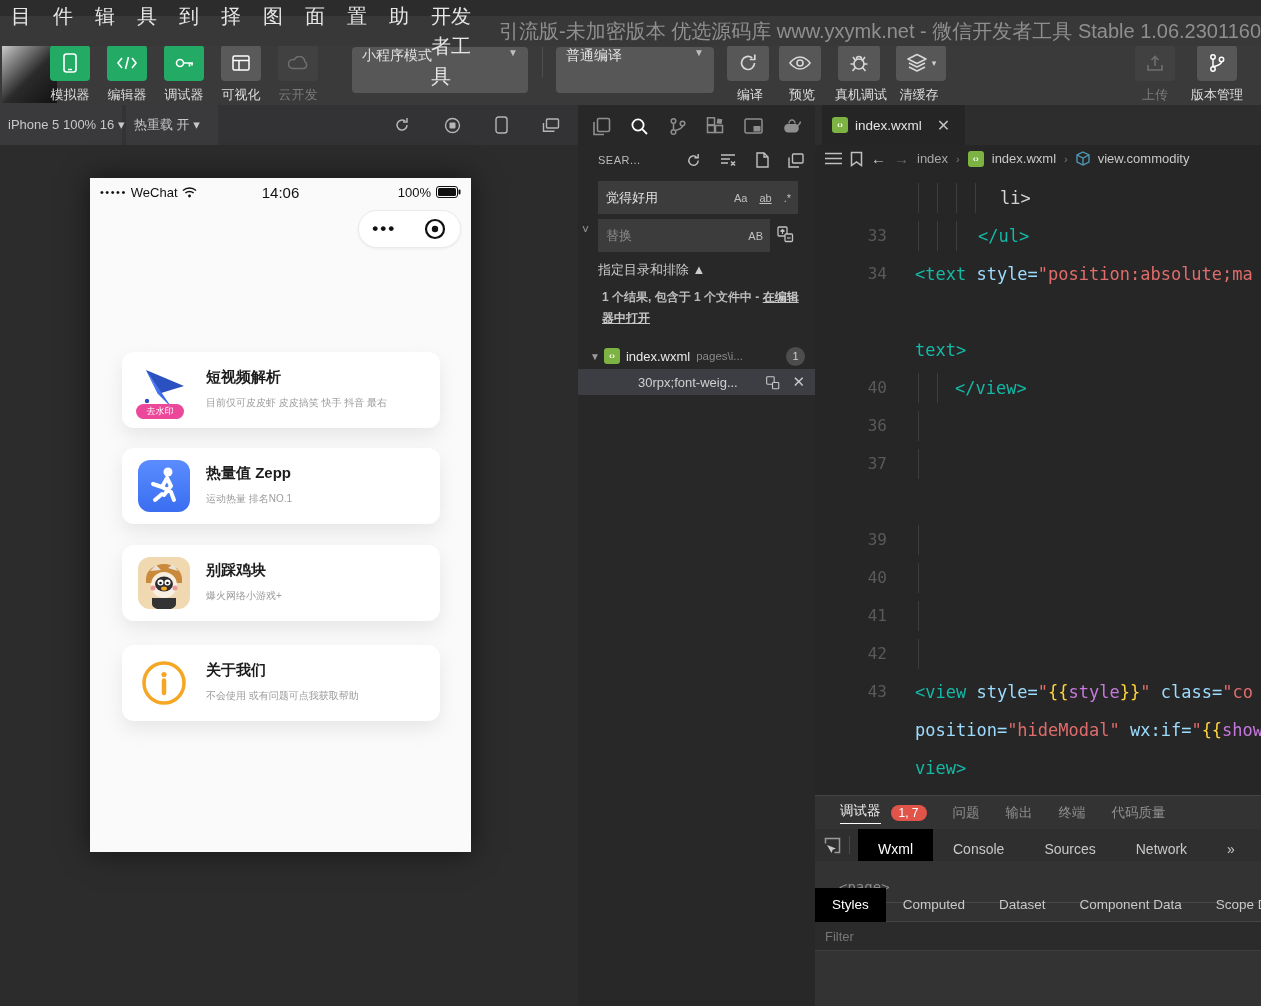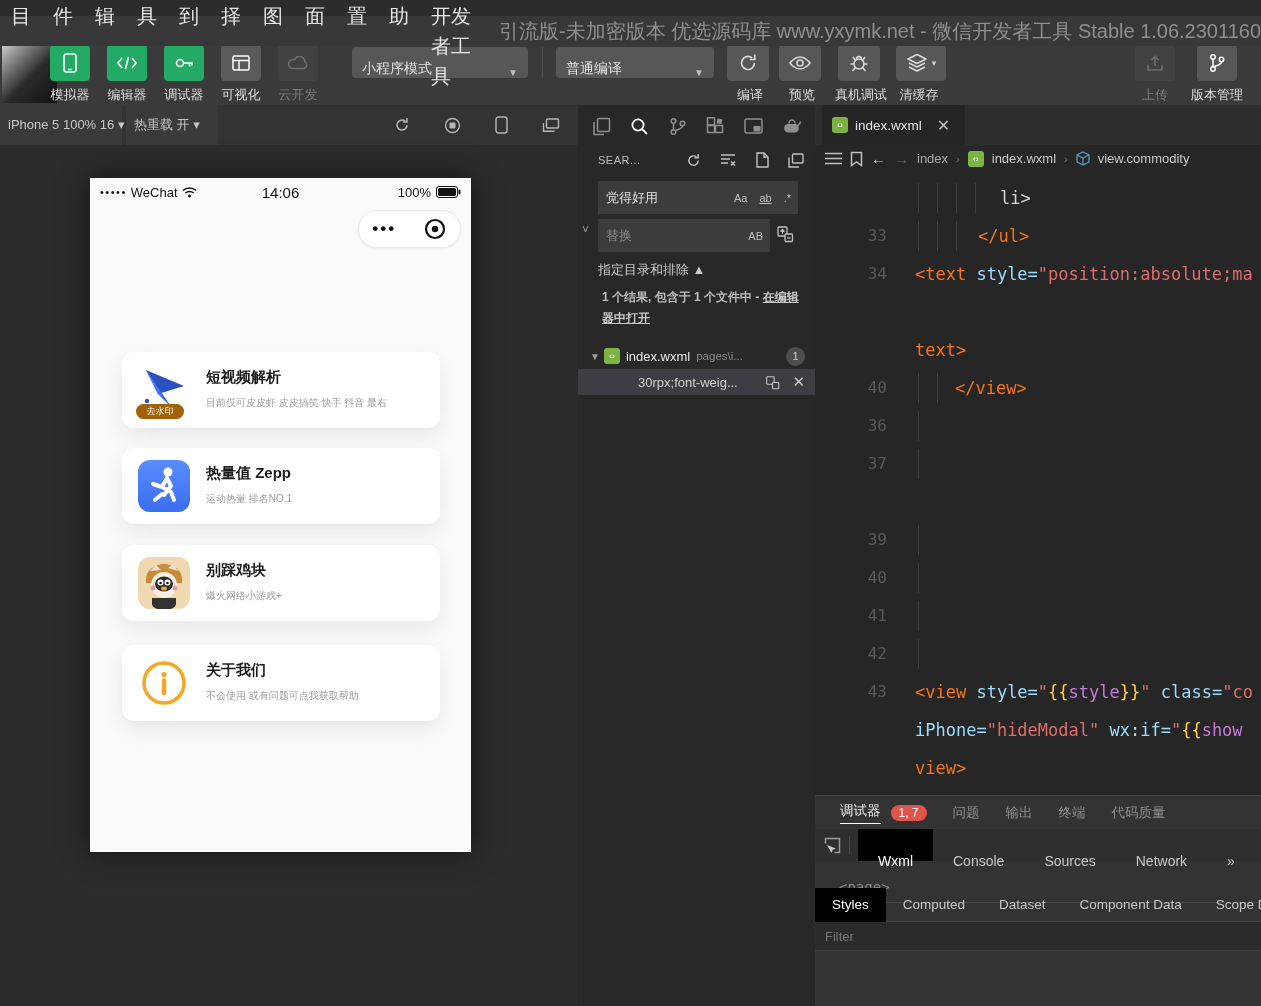--- a/index.html
+++ b/index.html
@@ -16,22 +16,22 @@
   #toolbar { position:absolute; left:0; top:30px; width:1261px; height:75px; background:#3a3a3a; z-index:29; }
   #avatar { position:absolute; left:2px; top:12px; width:55px; height:61px;
     background:linear-gradient(135deg,#d8d8d8 0%,#9a9a9a 18%,#2b2b2b 55%,#111 100%); }
   .tb-btn { position:absolute; width:40px; height:36px; border-radius:4px; display:flex;
     align-items:center; justify-content:center; top:15px; }
   .tb-btn.green { background:#23ab66; }
   .tb-btn.gray  { background:#5a5a5a; }
   .tb-btn.disabled { background:#474747; opacity:.55; }
   .tb-label { position:absolute; top:56px; font-size:13px; color:#dedede; text-align:center; white-space:nowrap; }
   .tb-label.disabled { color:#7a7a7a; }
-  .tb-select { position:absolute; top:17px; height:31px; background:#575757; border-radius:4px;
-    color:#e0e0e0; font-size:14px; display:flex; align-items:flex-end; padding:0 10px; }
+  .tb-select { position:absolute; top:17px; height:46px; background:#575757; border-radius:4px;
+    color:#e0e0e0; font-size:14px; display:flex; align-items:flex-start; padding:0 10px; }
   .tb-select .caret { margin-left:auto; color:#bdbdbd; font-size:10px; }
   .tb-sep { position:absolute; top:17px; width:1px; height:31px; background:#4e4e4e; }
 
   
   #sim-panel { position:absolute; left:0; top:105px; width:578px; height:901px; background:#2c2c2c; }
   #sim-toolbar { position:absolute; left:0; top:0; width:578px; height:40px; background:#333336; }
   .sim-seg { position:absolute; top:0; height:40px; background:#3a3a3d; }
   #sim-device, #sim-hotreload { position:absolute; top:0; line-height:40px; color:#c8c8c8; font-size:13px; }
   .sim-icons { position:absolute; right:18px; top:0; height:40px; display:flex; align-items:center; gap:34px; color:#b5b5b5; }
 
@@ -48,21 +48,21 @@
     border-radius:19px; background:#fff; box-shadow:0 1px 3px rgba(0,0,0,.06);
     display:flex; align-items:center; justify-content:space-around; }
   #capsule-more { font-size:17px; letter-spacing:2px; color:#111; font-weight:700; line-height:10px; }
 
   #cards { position:absolute; left:32px; top:174px; width:318px; }
   .card { position:absolute; left:0; width:318px; height:76px; background:#fff; border-radius:12px;
     box-shadow:0 8px 18px rgba(150,150,150,.18); }
   .card-icon { position:absolute; left:16px; top:12px; width:52px; height:52px; }
   .card-title { position:absolute; left:84px; top:16px; font-size:15px; font-weight:700; color:#1c1c1c; }
   .card-sub { position:absolute; left:84px; top:44px; font-size:10px; color:#9b9b9b; white-space:nowrap; }
-  .card-badge { position:absolute; left:14px; top:52px; min-width:48px; height:15px; background:#a16207;
+  .card-badge { position:absolute; left:14px; top:52px; min-width:48px; height:15px; background:#ec4899;
     border-radius:8px; color:#fff; font-size:9px; line-height:15px; text-align:center; padding:0 4px; }
 
   
   #search-panel { position:absolute; left:578px; top:105px; width:237px; height:901px; background:#282828;
     color:#cccccc; }
   #activity-row { position:absolute; left:14px; top:6px; width:210px; height:30px; display:flex;
     align-items:center; justify-content:space-between; }
   #search-header { position:absolute; left:20px; top:44px; width:206px; height:22px; display:flex; align-items:center; }
   #search-header .hdr { font-size:11px; color:#bbbbbb; letter-spacing:.5px; }
   #search-header .hicons { margin-left:auto; display:flex; gap:19px; align-items:center; }
@@ -106,34 +106,34 @@
   .bc-item { color:#a8a8a8; }
   .bc-item.light { color:#c8c8c8; }
 
   #code { position:absolute; left:0; top:67px; width:446px; height:623px; background:#262626; overflow:hidden;
     font-family:"DejaVu Sans Mono","Liberation Mono",monospace; font-size:17px; }
   .crow { position:absolute; left:0; width:446px; height:38px; }
   .lnum { position:absolute; left:0; top:0; width:72px; height:38px; line-height:38px; text-align:right;
     color:#5a5a5a; font-size:16px; }
   .ccode { position:absolute; left:100px; top:0; right:0; height:38px; line-height:38px; white-space:pre; }
   .guide { position:absolute; top:4px; width:1px; height:30px; background:#3d3d3d; }
-  .tk-tag{color:#f97316}.tk-at{color:#9cdcfe}.tk-st{color:#e06c6c}.tk-br{color:#ffd33d}
+  .tk-tag{color:#14b8a6}.tk-at{color:#9cdcfe}.tk-st{color:#e06c6c}.tk-br{color:#ffd33d}
   .tk-var{color:#c678dd}.tk-pl{color:#d4d4d4}
 
   
   #debug { position:absolute; left:0; top:690px; width:446px; height:211px; background:#333333; border-top:1px solid #444; }
   #dbg-tabs { position:absolute; left:0; top:0; width:446px; height:33px; display:flex; align-items:center;
     gap:26px; padding-left:25px; font-size:13.5px; color:#8f8f8f; }
   .dbg-tab.active { color:#f0f0f0; border-bottom:1px solid #fff; padding-bottom:3px; }
   #dbg-badge { background:#e0544a; color:#fff; border-radius:9px; padding:1px 8px; font-size:12px; margin-left:-16px; }
   #devtools-row { position:absolute; left:0; top:33px; width:446px; height:32px; background:#2f2f2f;
     display:flex; align-items:center; font-size:14px; color:#c8c8c8; }
   #inspect-btn { width:34px; display:flex; justify-content:center; color:#9a9a9a; }
   .dt-sep { width:1px; height:18px; background:#4a4a4a; margin-right:8px; }
-  .dt-tab { padding:16px 20px; height:32px; line-height:32px; }
+  .dt-tab { padding:4px 20px; height:32px; line-height:32px; }
   .dt-tab.active { background:#000; color:#fff; }
   #wxml-content { position:absolute; left:0; top:65px; width:446px; height:26px; overflow:hidden;
     border-bottom:1px solid #484848;margin-top:16px; }
   #partial-code { margin:2px 0 0 24px; color:#8a8a8a; font-size:14px;
     font-family:"DejaVu Sans Mono","Liberation Mono",monospace; }
   #style-tabs { position:absolute; left:0; top:92px; width:446px; height:34px; display:flex; align-items:center;
     font-size:13.5px; color:#c8c8c8; border-bottom:1px solid #454545; }
   .st-tab { padding:0 17px; height:34px; line-height:34px; white-space:nowrap; }
   .st-tab.active { background:#000; color:#fff; }
   #filter-row { position:absolute; left:0; top:126px; width:446px; height:29px; background:#2b2b2b;
@@ -624,21 +624,21 @@
       <div class="crow" style="top: 463px;">
         <div class="lnum">42</div>
         <div class="ccode"><span class="guide" style="left: 3px;"></span><span style="padding-left: 0px; display: inline-block;"></span></div>
       </div>
       <div class="crow" style="top: 501px;">
         <div class="lnum">43</div>
         <div class="ccode"><span style="padding-left: 0px; display: inline-block;"><span class="tk-tag">&lt;view</span><span class="tk-at"> style=</span><span class="tk-st">"</span><span class="tk-br">{{</span><span class="tk-var">style</span><span class="tk-br">}}</span><span class="tk-st">"</span><span class="tk-at"> class=</span><span class="tk-st">"co</span></span></div>
       </div>
       <div class="crow" style="top: 539px;">
         <div class="lnum"></div>
-        <div class="ccode"><span style="padding-left: 0px; display: inline-block;"><span class="tk-at">iPhone=</span><span class="tk-st">"hideModal"</span><span class="tk-at"> wx:if=</span><span class="tk-st">"</span><span class="tk-br">{{</span><span class="tk-var">show</span></span></div>
+        <div class="ccode"><span style="padding-left: 0px; display: inline-block;"><span class="tk-at">position=</span><span class="tk-st">"hideModal"</span><span class="tk-at"> wx:if=</span><span class="tk-st">"</span><span class="tk-br">{{</span><span class="tk-var">show</span></span></div>
       </div>
       <div class="crow" style="top: 577px;">
         <div class="lnum"></div>
         <div class="ccode"><span style="padding-left: 0px; display: inline-block;"><span class="tk-tag">view&gt;</span></span></div>
       </div>
     </div>
 
   <div id="debug">
     <div id="dbg-tabs">
         <span class="dbg-tab active">调试器</span>

